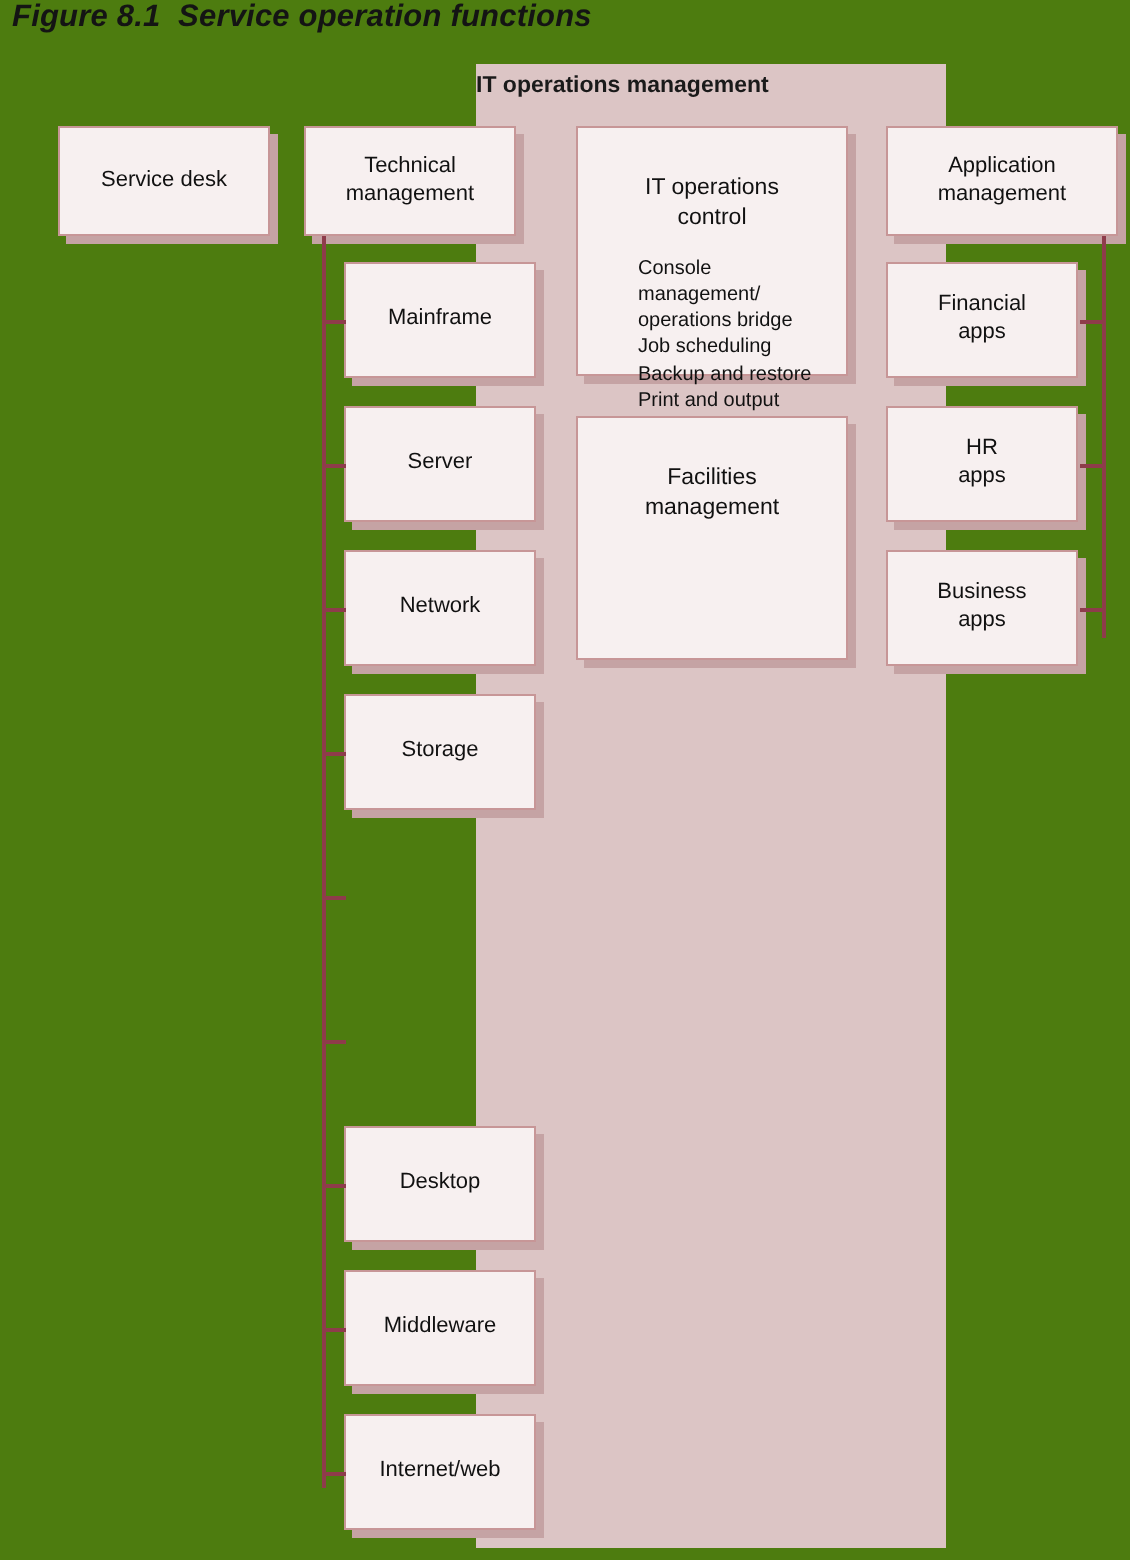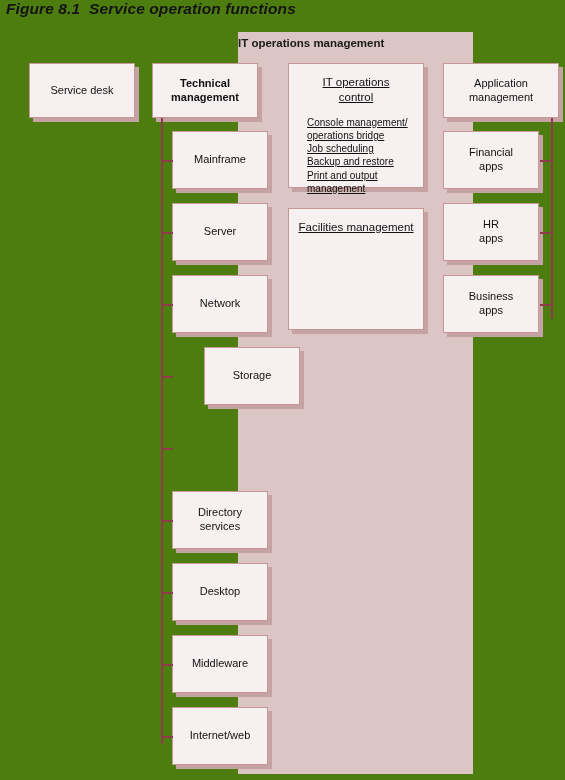--- a/index.html
+++ b/index.html
@@ -67,22 +67,21 @@
     color: #111111;
     line-height: 1.25;
   }
   .box .lines {
     white-space: pre-line;
   }
   
   .box.panel {
     display: block;
     text-align: left;
-    padding: 0;
-    text-decoration: underline;
+    padding: 12px;
   }
   .panel-title {
     display: block;
     text-align: center;
     font-size: 11.5px;
     margin-top: 11px;
     white-space: pre-line;
     line-height: 1.3;
   }
   .panel-list {
@@ -112,21 +111,21 @@
 
   <div id="fig-title">Figure 8.1  Service operation functions</div>
 
   <div id="band"></div>
   <div id="band-label">IT operations management</div>
 
   <div class="box" style="left:29px; top:63px; width:106px; height:55px;">
     <span class="lines">Service desk</span>
   </div>
 
-  <div class="box" style="left:152px; top:63px; width:106px; height:55px;font-weight:bold;">
+  <div class="box" style="left:152px; top:63px; width:106px; height:55px;">
     <span class="lines">Technical
 management</span>
   </div>
 
   <div class="conn vtrunk" style="left:161px; top:118px; height:626px;"></div>
 
   <div class="box" style="left:172px; top:131px; width:96px; height:58px;">
     <span class="lines">Mainframe</span>
   </div>
   <div class="conn hstub" style="left:161px; top:160px; width:12px;"></div>
@@ -134,31 +133,27 @@
   <div class="box" style="left:172px; top:203px; width:96px; height:58px;">
     <span class="lines">Server</span>
   </div>
   <div class="conn hstub" style="left:161px; top:232px; width:12px;"></div>
 
   <div class="box" style="left:172px; top:275px; width:96px; height:58px;">
     <span class="lines">Network</span>
   </div>
   <div class="conn hstub" style="left:161px; top:304px; width:12px;"></div>
 
-  <div class="box" style="left:172px; top:347px; width:96px; height:58px;margin-left:32px;">
+  <div class="box" style="left:172px; top:347px; width:96px; height:58px;">
     <span class="lines">Storage</span>
   </div>
   <div class="conn hstub" style="left:161px; top:376px; width:12px;"></div>
 
   <div class="conn hstub" style="left:161px; top:448px; width:12px;"></div>
 
-  <div class="box" style="left:172px; top:491px; width:96px; height:58px;">
-    <span class="lines">Directory
-services</span>
-  </div>
   <div class="conn hstub" style="left:161px; top:520px; width:12px;"></div>
 
   <div class="box" style="left:172px; top:563px; width:96px; height:58px;">
     <span class="lines">Desktop</span>
   </div>
   <div class="conn hstub" style="left:161px; top:592px; width:12px;"></div>
 
   <div class="box" style="left:172px; top:635px; width:96px; height:58px;">
     <span class="lines">Middleware</span>
   </div>

